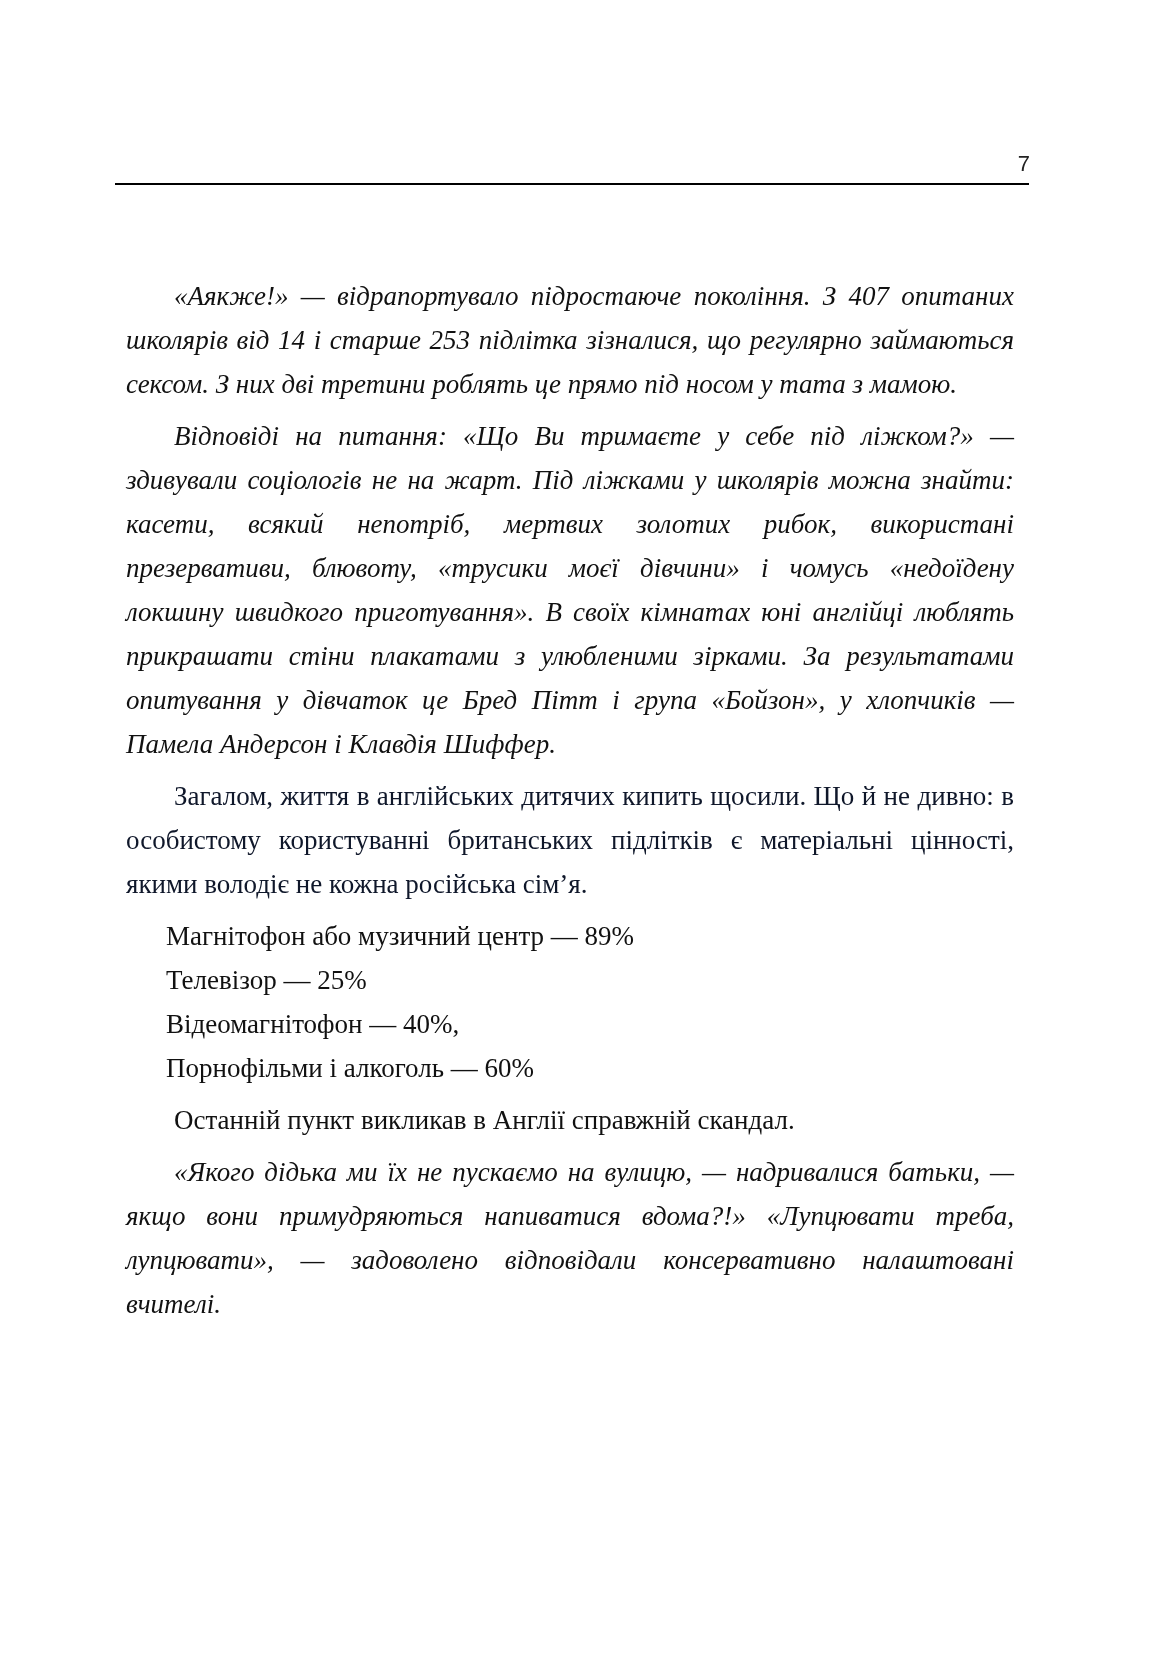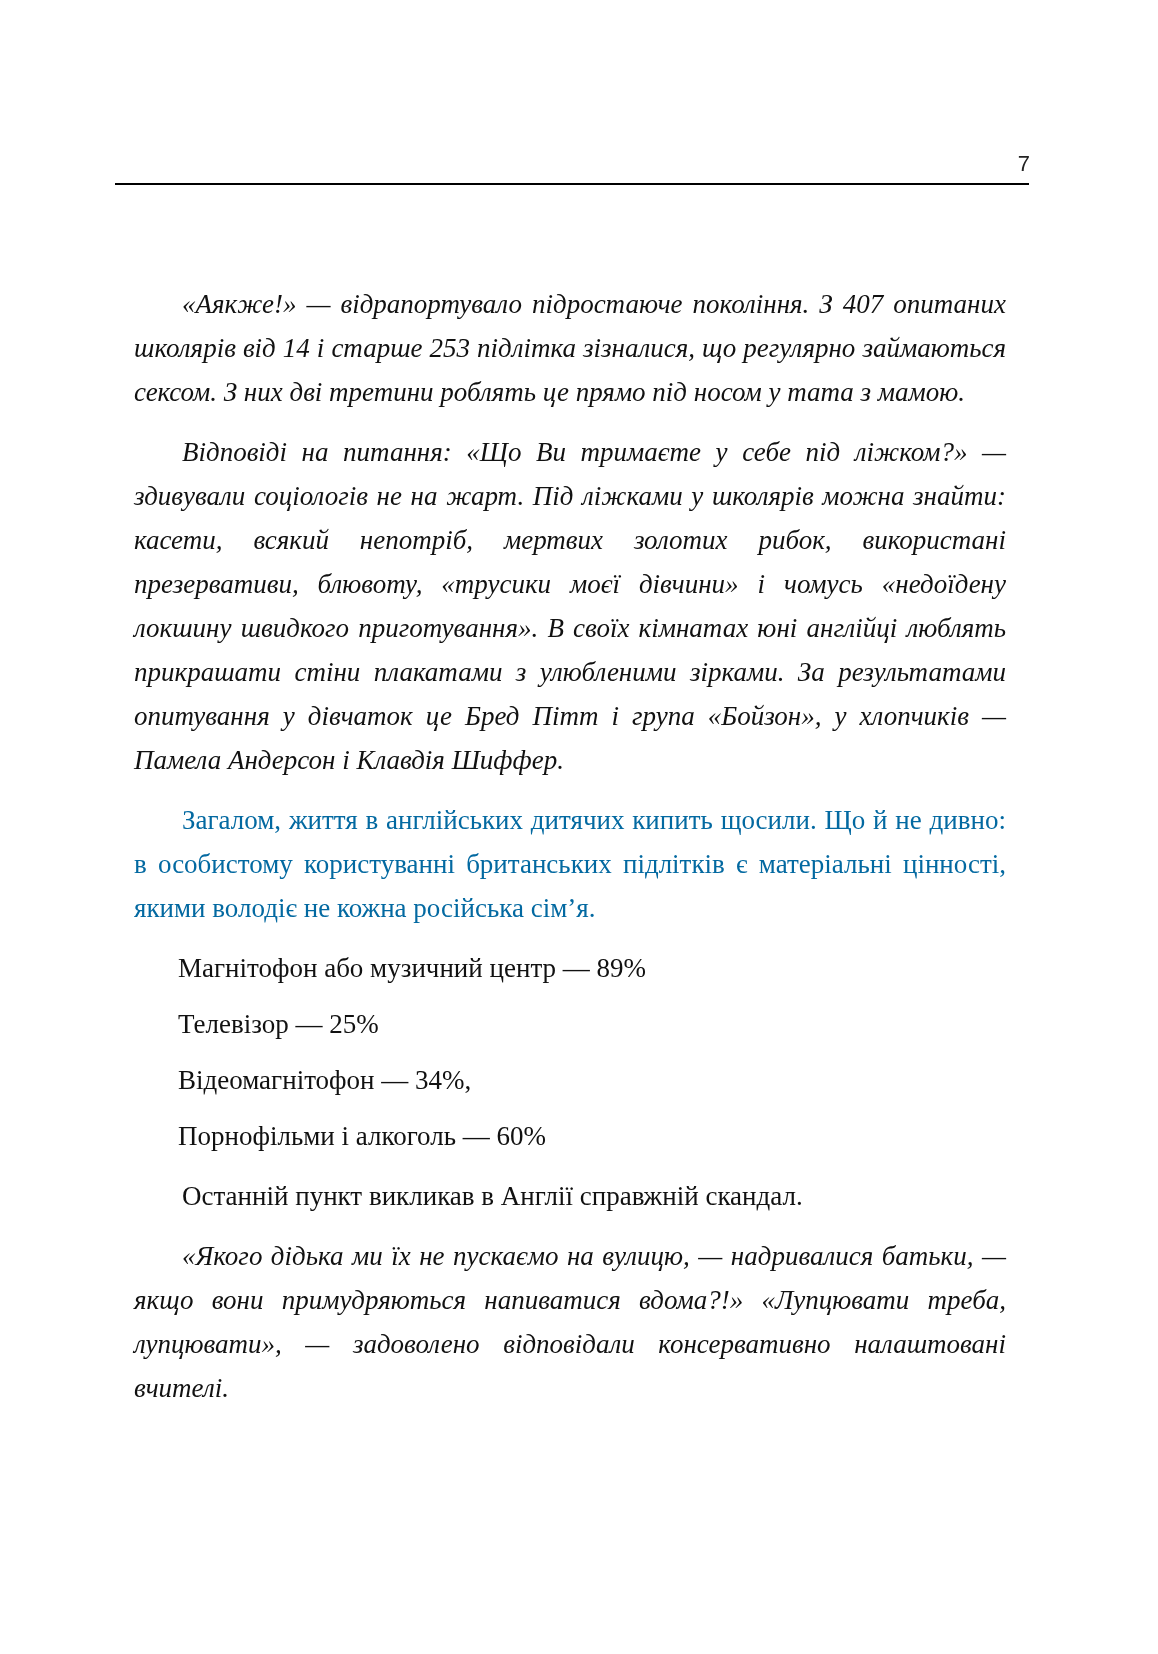--- a/index.html
+++ b/index.html
@@ -8,39 +8,39 @@
     position: absolute; left: 1000px; top: 151px; width: 30px; text-align: right;
     font-family: "Liberation Sans", sans-serif; font-size: 22px; color: #222;
   }
   .header-rule {
     position: absolute; left: 115px; top: 183px; width: 914px; height: 2px; background: #000;
   }
   .content {
     position: absolute; left: 118px; top: 266px; width: 904px;
     font-family: "Liberation Serif", serif; font-size: 27px; line-height: 44px;
   }
-  .para { margin: 16px; text-align: justify; text-indent: 48px; }
+  .para { margin: 8px; text-align: justify; text-indent: 48px; }
   .italic { font-style: italic; }
   .bold { font-weight: normal; }
-  .list-item { margin: 12px; padding-left: 48px; }
-  .roman { color: #0369a1; }
+  .list-item { margin: 0; padding-left: 48px; }
+  .roman { color: #0f172a; }
 </style>
 </head>
 <body>
 
 <div class="page-number">7</div>
 <div class="header-rule"></div>
 
 <div class="content">
   <p class="para italic">«Аякже!» — відрапортувало підростаюче покоління. З 407 опитаних школярів від 14 і старше 253 підлітка зізналися, що регулярно займаються сексом. З них дві третини роблять це прямо під носом у тата з мамою.</p>
   <p class="para italic">Відповіді на питання: «Що Ви тримаєте у себе під ліжком?» — здивували соціологів не на жарт. Під ліжками у школярів можна знайти: касети, всякий непотріб, мертвих золотих рибок, використані презервативи, блювоту, «трусики моєї дівчини» і чомусь «недоїдену локшину швидкого приготування». В своїх кімнатах юні англійці люблять прикрашати стіни плакатами з улюбленими зірками. За результатами опитування у дівчаток це Бред Пітт і група «Бойзон», у хлопчиків — Памела Андерсон і Клавдія Шиффер.</p>
   <p class="para roman">Загалом, життя в англійських дитячих кипить щосили. Що й не дивно: в особистому користуванні британських підлітків є матеріальні цінності, якими володіє не кожна російська сім’я.</p>
 
   <div>
     <p class="list-item">Магнітофон або музичний центр — 89%</p>
     <p class="list-item">Телевізор — 25%</p>
-    <p class="list-item">Відеомагнітофон — 34%,</p>
+    <p class="list-item">Відеомагнітофон — 40%,</p>
     <p class="list-item">Порнофільми і алкоголь — 60%</p>
   </div>
 
   <p class="para bold">Останній пункт викликав в Англії справжній скандал.</p>
   <p class="para italic">«Якого дідька ми їх не пускаємо на вулицю, — надривалися батьки, — якщо вони примудряються напиватися вдома?!» «Лупцювати треба, лупцювати», — задоволено відповідали консервативно налаштовані вчителі.</p>
 </div>
 
 </body></html>

